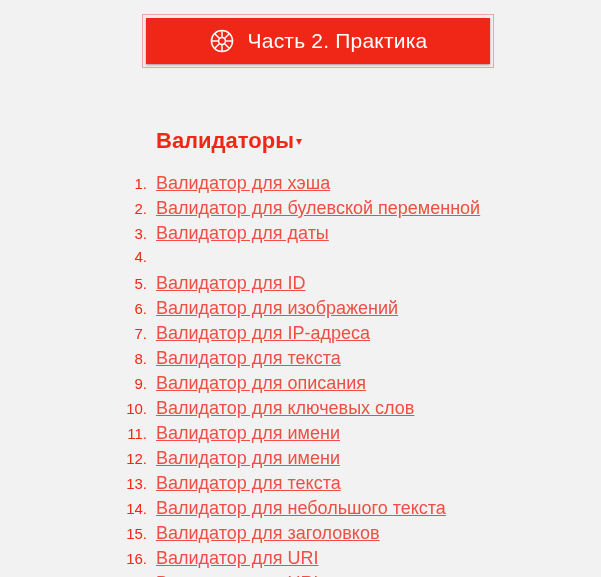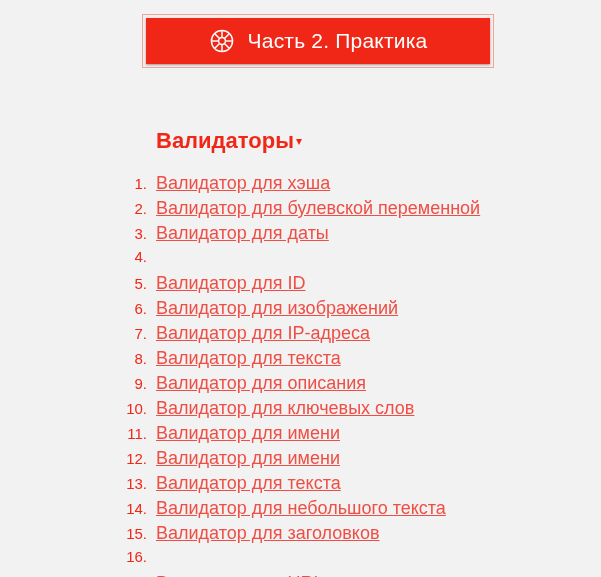--- a/index.html
+++ b/index.html
@@ -188,18 +188,19 @@
   <li>
     <span class="num">14.</span>
     <a>Валидатор для небольшого текста</a>
   </li>
   <li>
     <span class="num">15.</span>
     <a>Валидатор для заголовков</a>
   </li>
   <li>
     <span class="num">16.</span>
+    <a>Валидатор для URI</a>
   </li>
   <li>
     <span class="num">17.</span>
     <a>Валидатор для URL</a>
   </li>
 </ol>
 
 </body></html>

